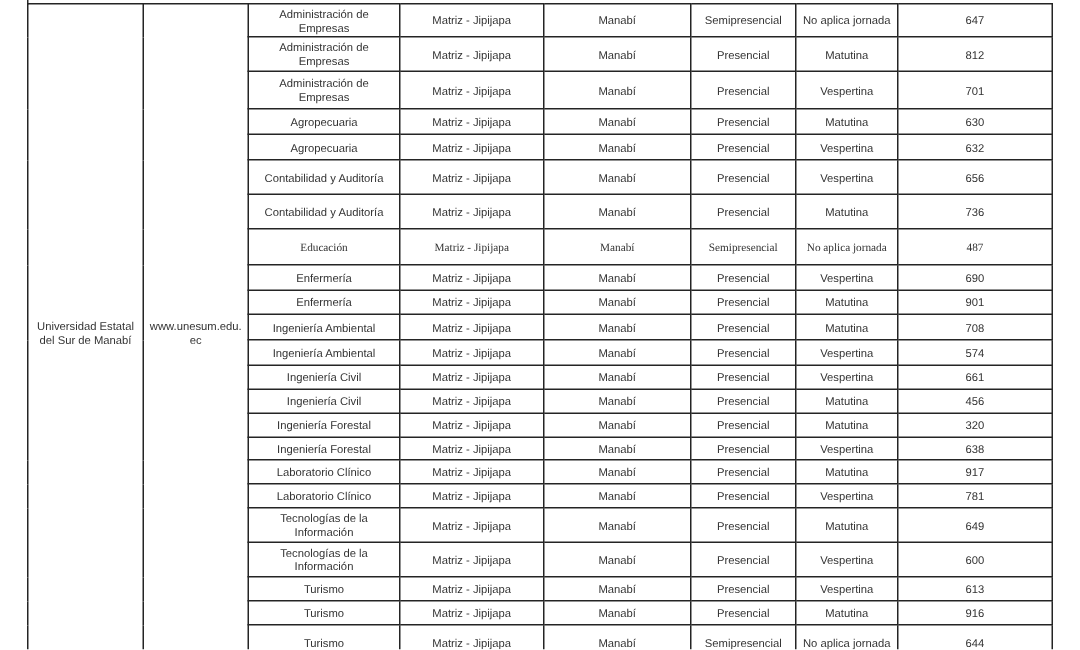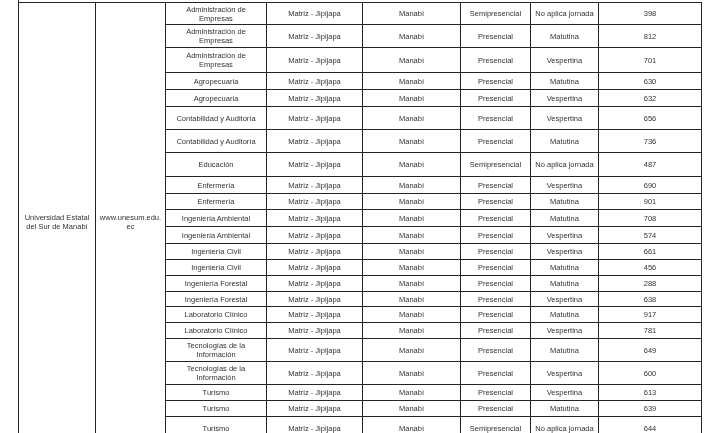--- a/index.html
+++ b/index.html
@@ -55,21 +55,21 @@
     </colgroup>
     <tbody id="rows">
         <tr style="height: 22px;">
           <td rowspan="23" class="c-inst">Universidad Estatal del Sur de Manabí</td>
           <td rowspan="23" class="c-site">www.unesum.edu.ec</td>
           <td class="c-career">Administración de Empresas</td>
           <td class="c-campus">Matriz - Jipijapa</td>
           <td class="c-province">Manabí</td>
           <td class="c-modality">Semipresencial</td>
           <td class="c-sched">No aplica jornada</td>
-          <td class="c-score">398</td>
+          <td class="c-score">647</td>
         </tr>
         <tr style="height: 23px;">
           <td class="c-career">Administración de Empresas</td>
           <td class="c-campus">Matriz - Jipijapa</td>
           <td class="c-province">Manabí</td>
           <td class="c-modality">Presencial</td>
           <td class="c-sched">Matutina</td>
           <td class="c-score">812</td>
         </tr>
         <tr style="height: 25px;">
@@ -105,21 +105,21 @@
           <td class="c-score">656</td>
         </tr>
         <tr style="height: 23px;">
           <td class="c-career">Contabilidad y Auditoría</td>
           <td class="c-campus">Matriz - Jipijapa</td>
           <td class="c-province">Manabí</td>
           <td class="c-modality">Presencial</td>
           <td class="c-sched">Matutina</td>
           <td class="c-score">736</td>
         </tr>
-        <tr style="height: 24px;">
+        <tr style="height: 24px; font-family: Liberation Serif, serif;">
           <td class="c-career">Educación</td>
           <td class="c-campus">Matriz - Jipijapa</td>
           <td class="c-province">Manabí</td>
           <td class="c-modality">Semipresencial</td>
           <td class="c-sched">No aplica jornada</td>
           <td class="c-score">487</td>
         </tr>
         <tr style="height: 17px;">
           <td class="c-career">Enfermería</td>
           <td class="c-campus">Matriz - Jipijapa</td>
@@ -167,21 +167,21 @@
           <td class="c-modality">Presencial</td>
           <td class="c-sched">Matutina</td>
           <td class="c-score">456</td>
         </tr>
         <tr style="height: 16px;">
           <td class="c-career">Ingeniería Forestal</td>
           <td class="c-campus">Matriz - Jipijapa</td>
           <td class="c-province">Manabí</td>
           <td class="c-modality">Presencial</td>
           <td class="c-sched">Matutina</td>
-          <td class="c-score">288</td>
+          <td class="c-score">320</td>
         </tr>
         <tr style="height: 15px;">
           <td class="c-career">Ingeniería Forestal</td>
           <td class="c-campus">Matriz - Jipijapa</td>
           <td class="c-province">Manabí</td>
           <td class="c-modality">Presencial</td>
           <td class="c-sched">Vespertina</td>
           <td class="c-score">638</td>
         </tr>
         <tr style="height: 16px;">
@@ -223,21 +223,21 @@
           <td class="c-modality">Presencial</td>
           <td class="c-sched">Vespertina</td>
           <td class="c-score">613</td>
         </tr>
         <tr style="height: 16px;">
           <td class="c-career">Turismo</td>
           <td class="c-campus">Matriz - Jipijapa</td>
           <td class="c-province">Manabí</td>
           <td class="c-modality">Presencial</td>
           <td class="c-sched">Matutina</td>
-          <td class="c-score">639</td>
+          <td class="c-score">916</td>
         </tr>
         <tr style="height: 24px;">
           <td class="c-career">Turismo</td>
           <td class="c-campus">Matriz - Jipijapa</td>
           <td class="c-province">Manabí</td>
           <td class="c-modality">Semipresencial</td>
           <td class="c-sched">No aplica jornada</td>
           <td class="c-score">644</td>
         </tr>
       </tbody>

